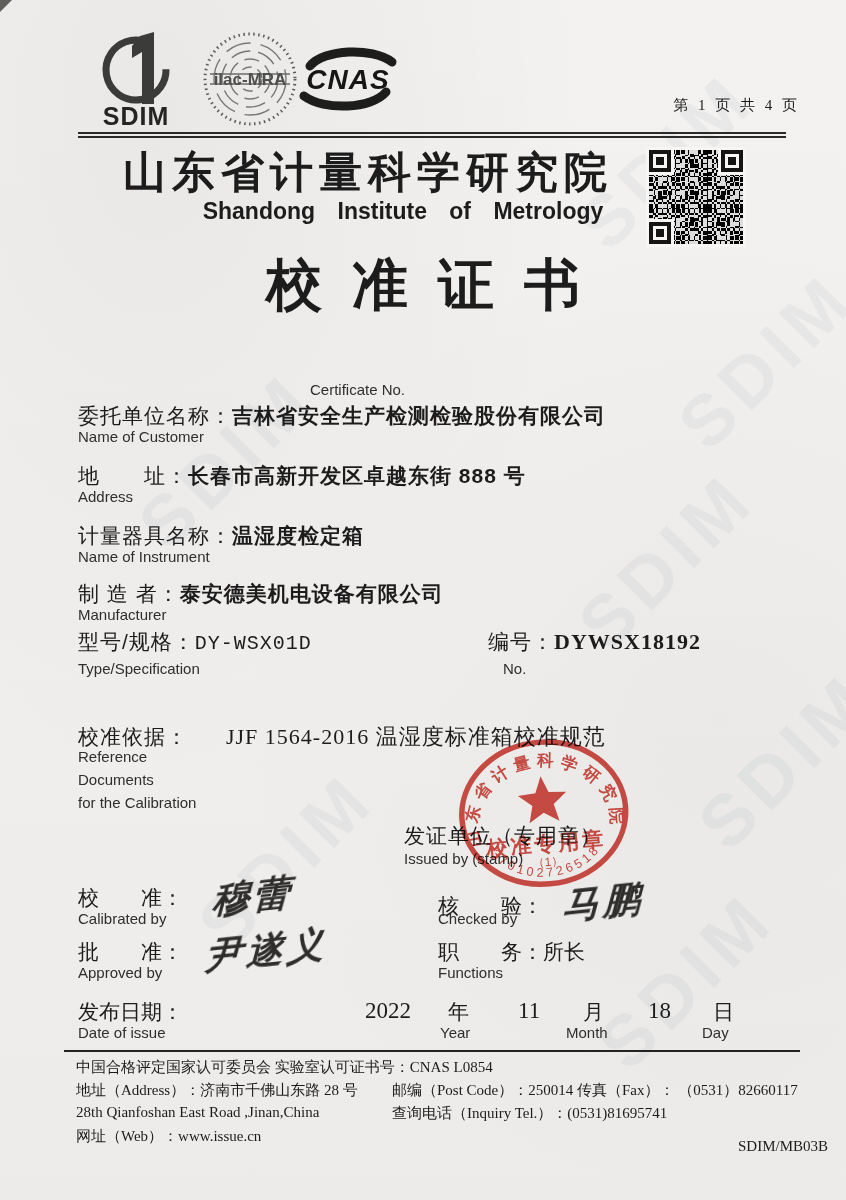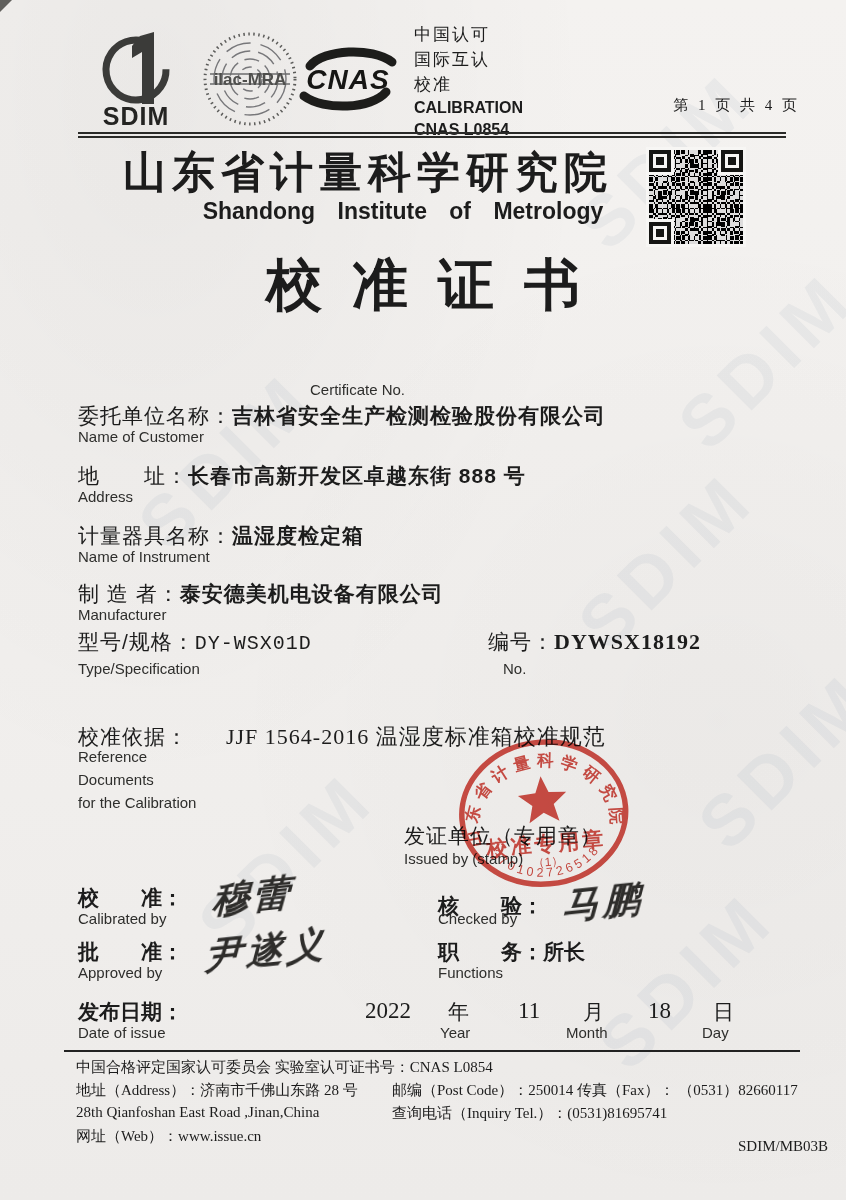--- a/index.html
+++ b/index.html
@@ -49,21 +49,21 @@
   .title-cn { width:100%; text-align:center; font-size:56px; font-weight:800;
     letter-spacing:30px; text-indent:30px; }
   .title-en { width:100%; text-align:center; font-size:26px; font-weight:bold; word-spacing:34px; }
 
   .certno-cn { font-size:22px; letter-spacing:1px; }
   .label-en { font-size:15px; color:#2e2e2c; }
 
   .field-cn { font-size:21px; font-weight:500; letter-spacing:1px; }
   .field-val { font-weight:700; }
 
-  .sig-label { font-size:21px; font-weight:700; }
+  .sig-label { font-size:21px; font-weight:400; }
   .handwriting { font-size:37px; font-weight:700; font-style:italic; color:#2e2d2b;
     transform:rotate(-6deg) skewX(-8deg); filter:blur(.3px); letter-spacing:4px; white-space:nowrap; }
 
   .date-num { font-size:23px; }
   .footer-line { font-size:15px; }
   .rule-thin { border-top:2px solid #222; height:0; }
   .seal-wrap { mix-blend-mode:multiply; }
 </style>
 </head>
 <body>
@@ -96,27 +96,20 @@
     <line x1="8" y1="54" x2="88" y2="54" stroke="#6b6b6d" stroke-width="1.5"></line>
     <text x="48" y="55" text-anchor="middle" font-size="17" font-weight="bold" font-family="Liberation Sans, DejaVu Sans, sans-serif" fill="#4e4e4c">ilac-MRA</text>
   </svg>
 
   <svg class="abs" style="left:296px;top:46px;" width="104" height="66" viewBox="0 0 104 66">
     <path d="M14,20 C28,3 76,1 96,16" fill="none" stroke="#1d1d1b" stroke-width="9" stroke-linecap="round"></path>
     <path d="M90,46 C76,63 28,65 8,50" fill="none" stroke="#1d1d1b" stroke-width="9" stroke-linecap="round"></path>
     <text x="52" y="43" text-anchor="middle" font-size="28" font-weight="800" font-style="italic" font-family="Liberation Sans, DejaVu Sans, sans-serif" fill="#161614" letter-spacing="1">CNAS</text>
   </svg>
 
-  <div class="abs" style="left:414px;top:22px;">
-    <div class="accr-cn">中国认可</div>
-    <div class="accr-cn">国际互认</div>
-    <div class="accr-cn">校准</div>
-    <div class="accr-en">CALIBRATION</div>
-    <div class="accr-en">CNAS L0854</div>
-  </div>
 
   <div class="abs serif page-info" style="left:630px;top:96px;width:170px;text-align:right;">第 1 页 共 4 页</div>
 
   <div class="abs rule-double" style="left:78px;top:132px;width:708px;"></div>
 
   <div class="abs qr" style="left:646px;top:147px;">
     <div class="qr-pattern">
       <div class="finder" style="left:0;top:0;"></div>
       <div class="finder" style="right:0;top:0;"></div>
       <div class="finder" style="left:0;bottom:0;"></div>

